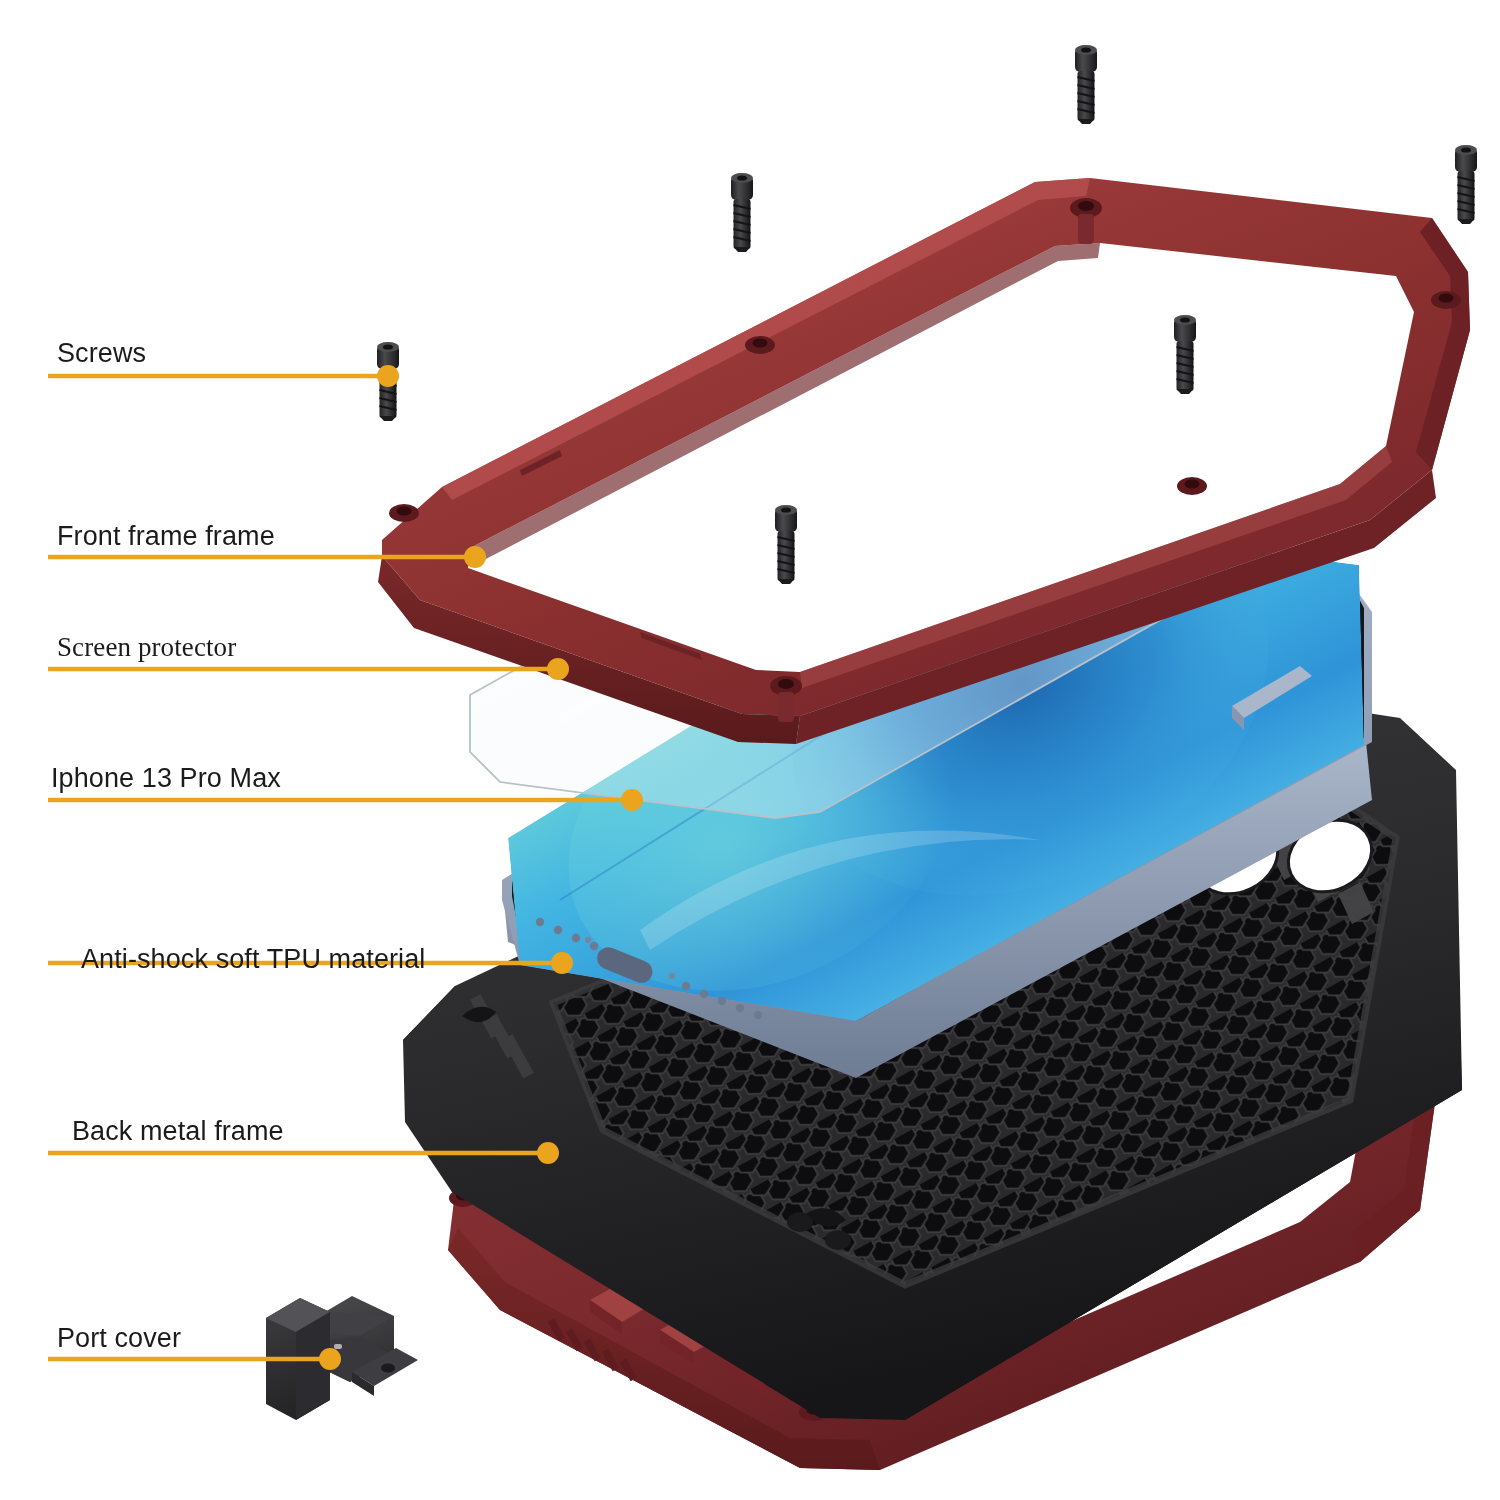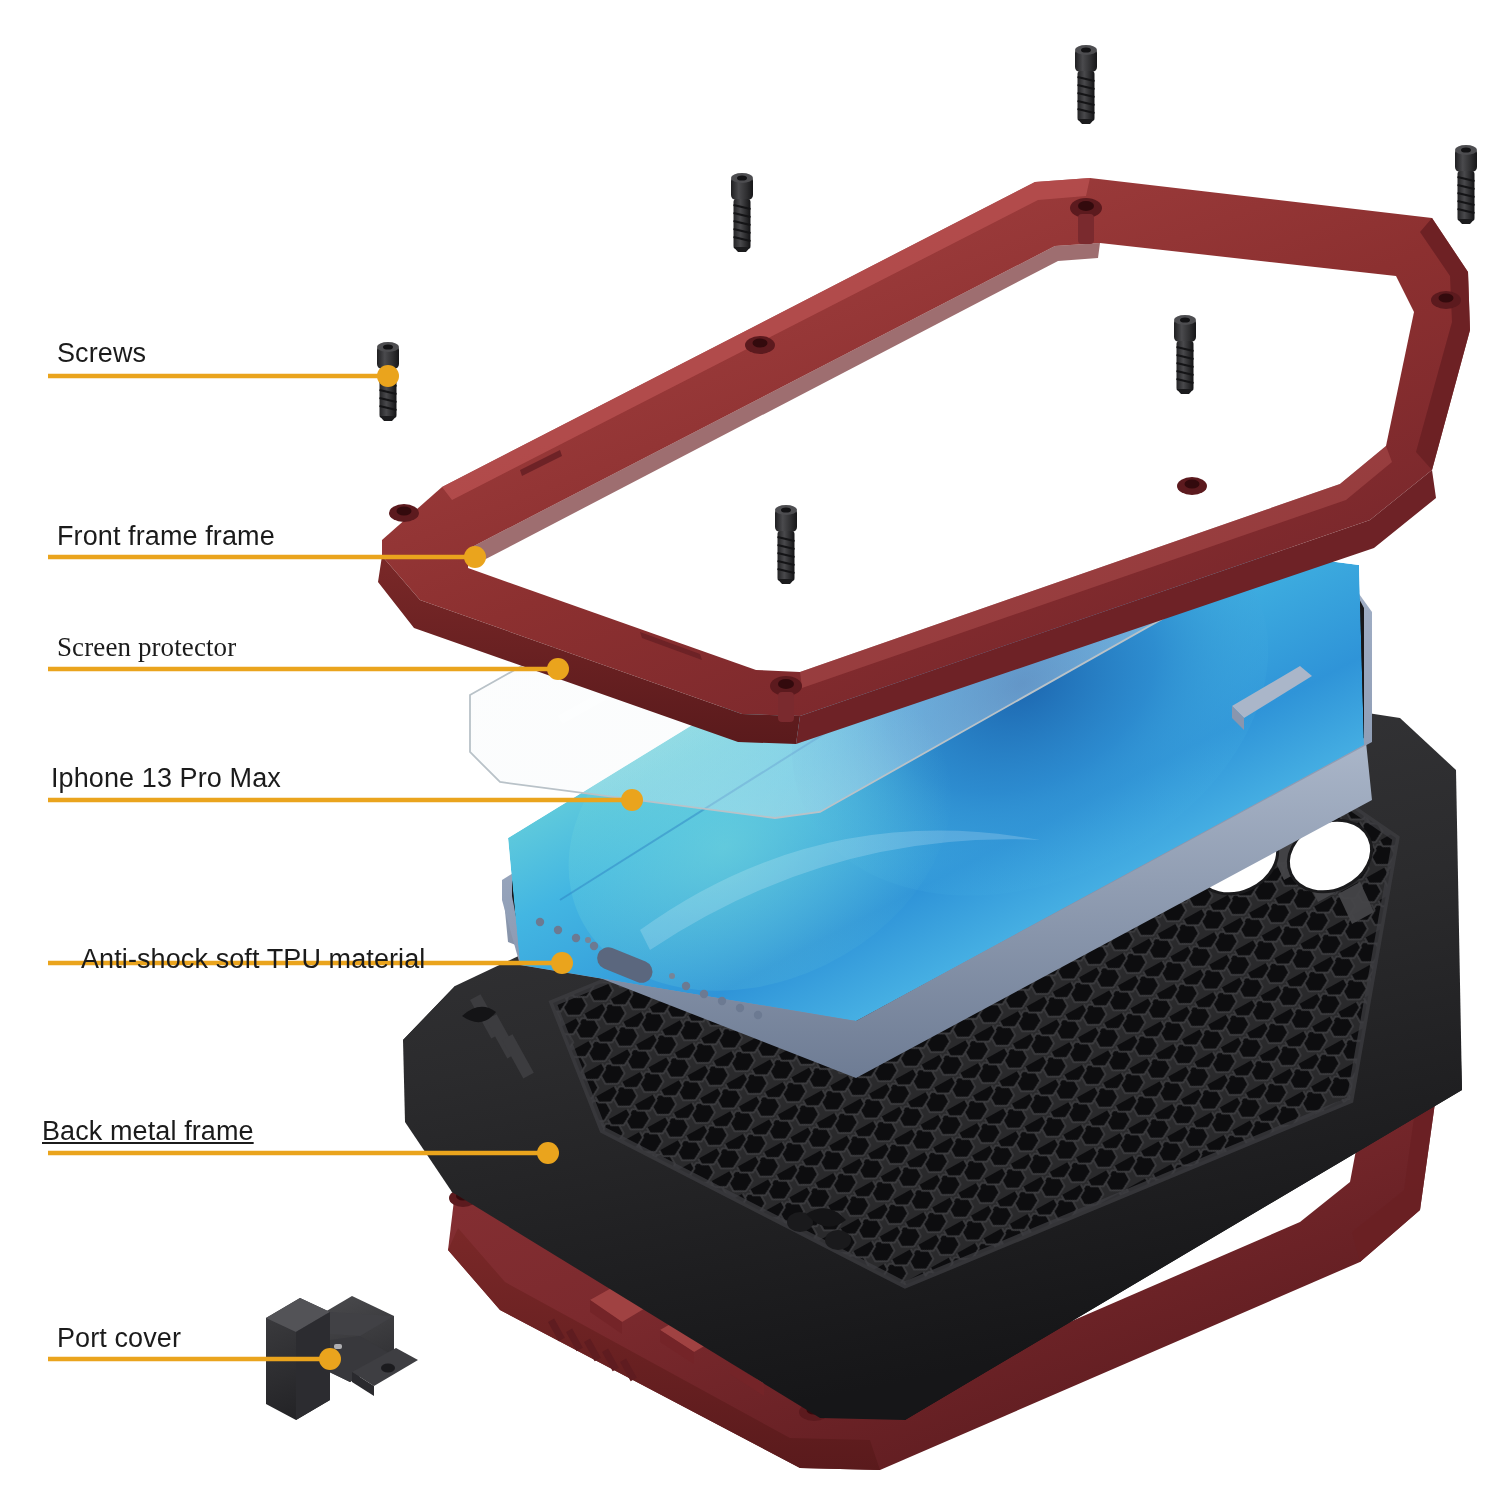--- a/index.html
+++ b/index.html
@@ -434,16 +434,16 @@
       <circle cx="548" cy="1153" r="11"></circle>
       <circle cx="330" cy="1359" r="11"></circle>
     </g>
   </svg>
 
   <div class="callout-label" style="left:57px;top:340px;">Screws</div>
   <div class="callout-label" style="left:57px;top:523px;">Front frame frame</div>
   <div class="callout-label" style="left:57px;top:634px;font-family:Liberation Serif, serif;">Screen protector</div>
   <div class="callout-label" style="left:51px;top:765px;">Iphone 13 Pro Max</div>
   <div class="callout-label" style="left:57px;top:946px;margin-left:24px;">Anti-shock soft TPU material</div>
-  <div class="callout-label" style="left:42px;top:1118px;text-decoration:underline;">Back metal frame</div>
+  <div class="callout-label" style="left:72px;top:1118px;">Back metal frame</div>
   <div class="callout-label" style="left:57px;top:1325px;">Port cover</div>
 
 </div>
 
 </body></html>

